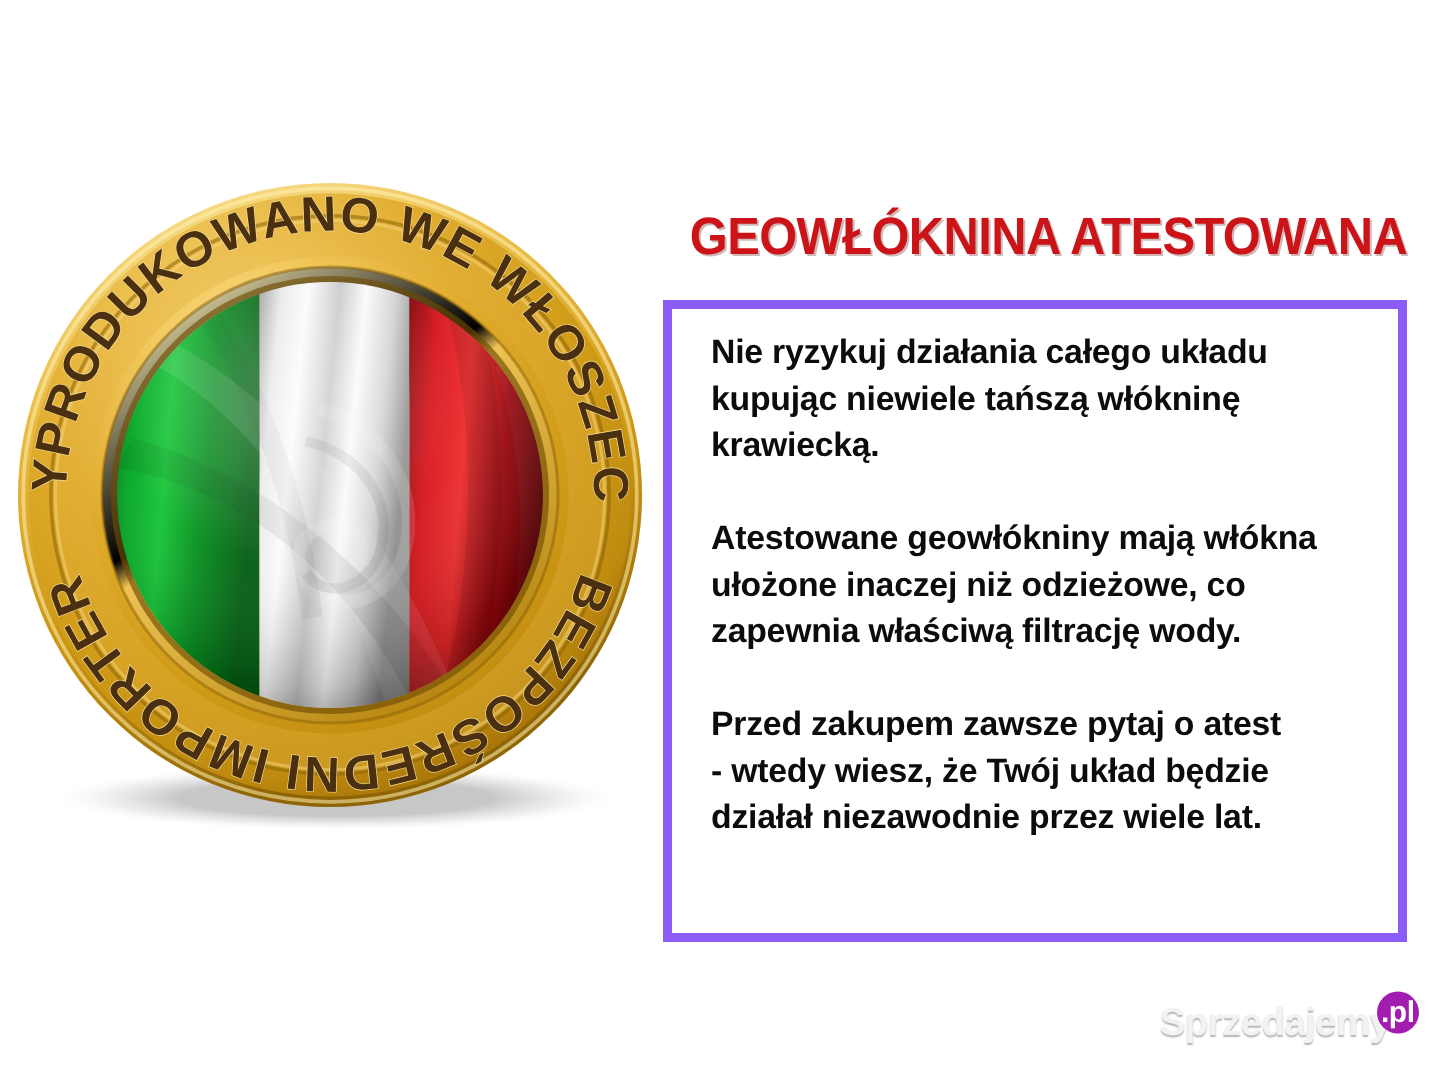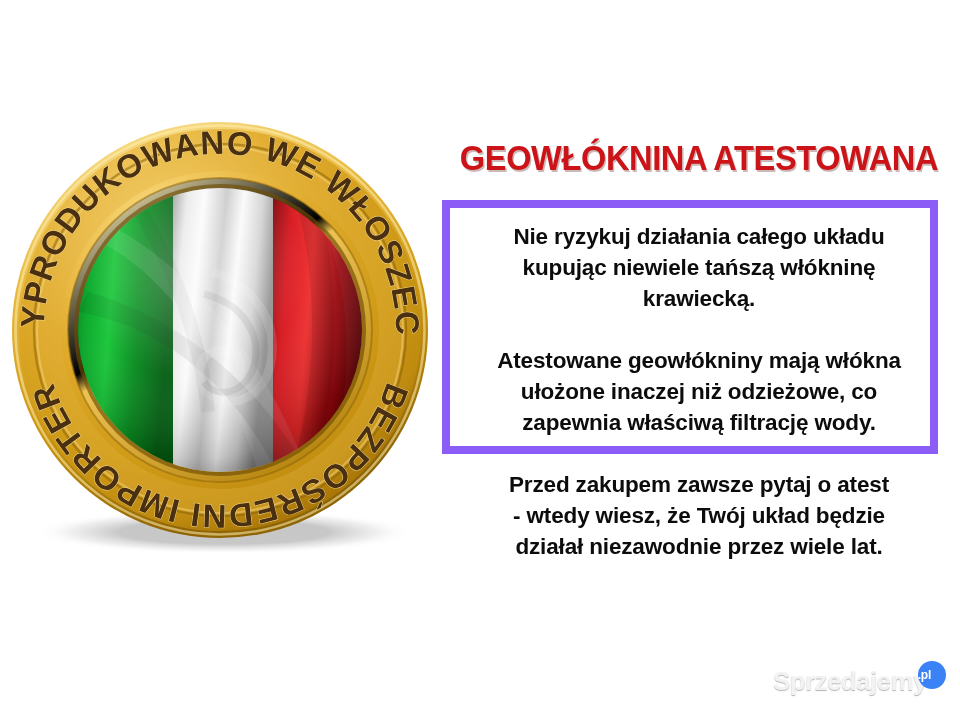--- a/index.html
+++ b/index.html
@@ -51,25 +51,24 @@
     transform: scaleX(0.93);
     transform-origin: center center;
     text-shadow: 1.5px 1.5px 0 rgba(90,20,20,0.30);
   }
 
   #info-box {
     position: absolute;
     left: 442px;
     top: 200px;
     width: 496px;
-    height: 254px;
+    height: 428px;
     box-sizing: border-box;
-    border: 8px solid #8b5cf6;
+    border: 6px solid #8b5cf6;
     background: #ffffff;
-    text-align: center;
   }
 
   #info-body {
     position: absolute;
     left: 26px;
     top: 13px;
     right: 8px;
   }
 
   .para {
@@ -101,27 +100,27 @@
     color: #f2f2f2;
     letter-spacing: -0.6px;
     text-shadow: 0 1px 1px rgba(120,120,120,0.55);
   }
   #wm-dot {
     margin-left: -9px;
     margin-top: -5px;
     width: 28px;
     height: 28px;
     border-radius: 50%;
-    background: #3b82f6;
+    background: #a21caf;
     color: #ffffff;
     font-family: "Liberation Sans", sans-serif;
     font-weight: bold;
-    font-size: 12px;
+    font-size: 20px;
     line-height: 28px;
-    text-align: left;
+    text-align: center;
     letter-spacing: -0.3px;
   }
 </style>
 </head>
 <body>
 
 <div id="badge-wrap">
   <svg id="badge-svg" viewBox="0 0 424 440" xmlns="http://www.w3.org/2000/svg">
     <defs>
       <radialGradient id="gold-ring" cx="36%" cy="26%" r="78%">

